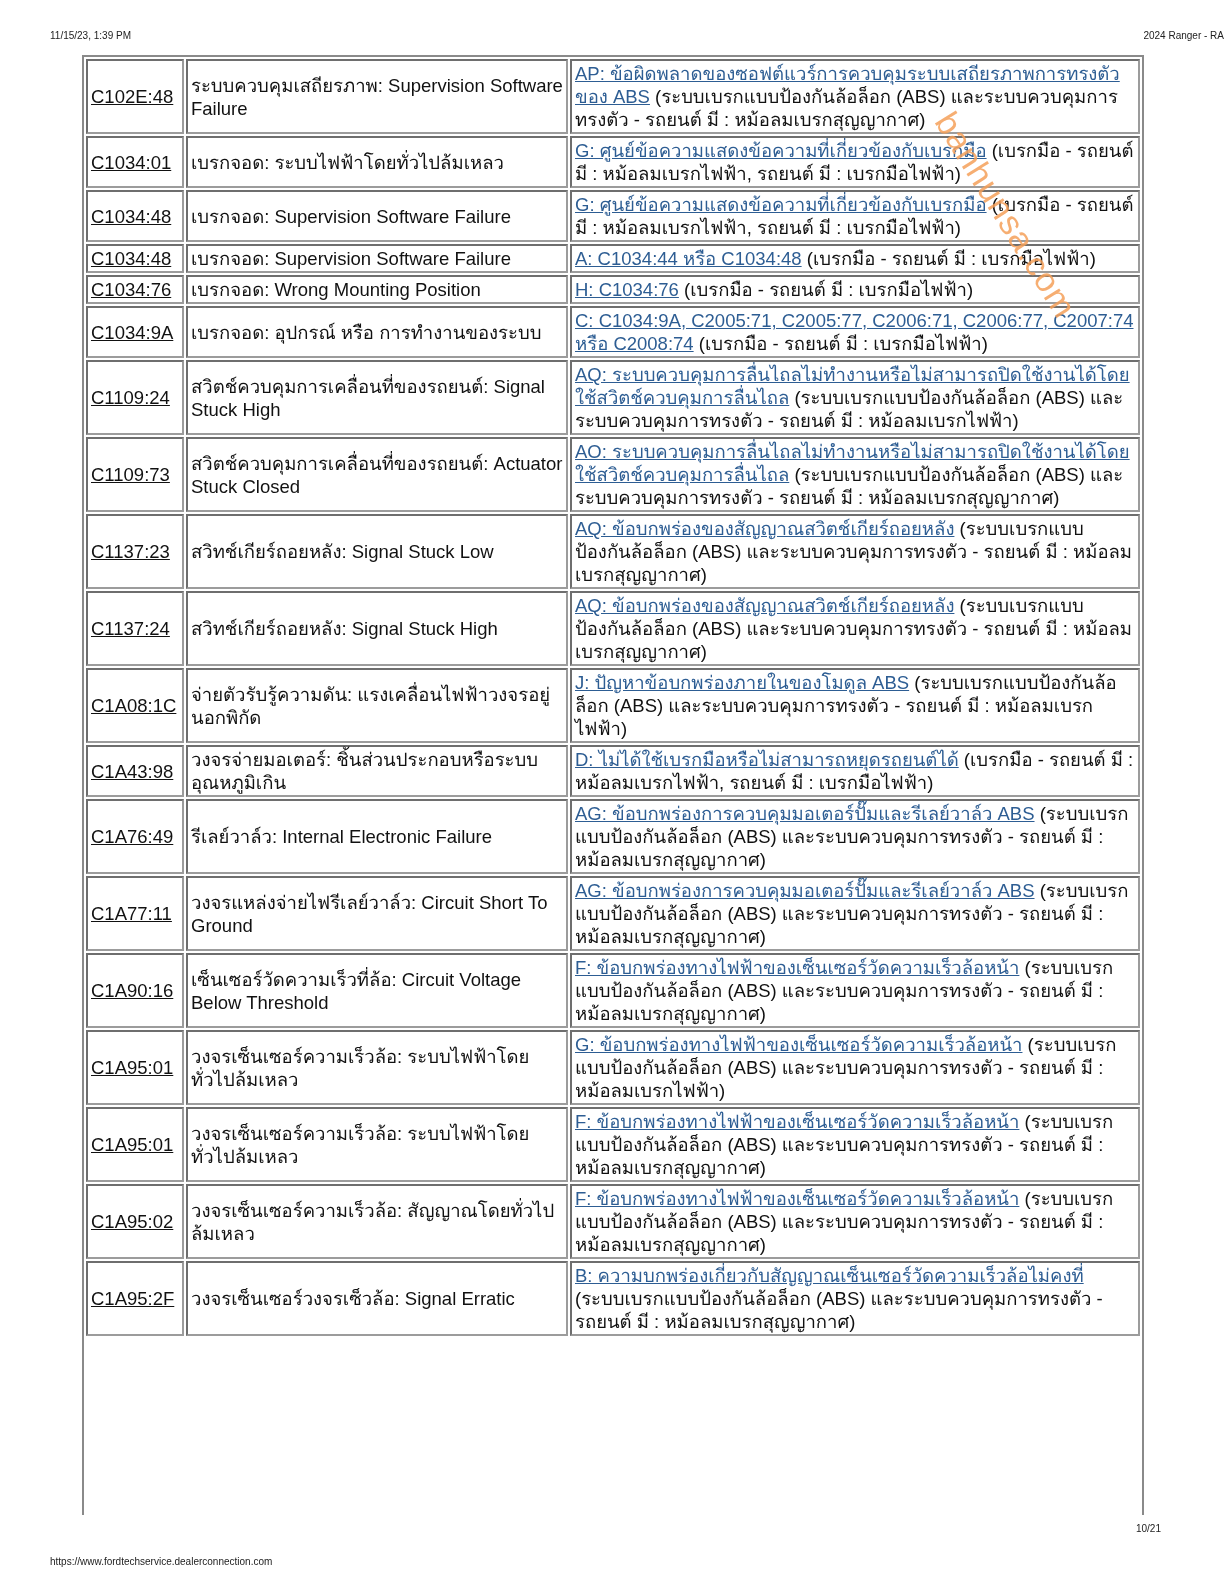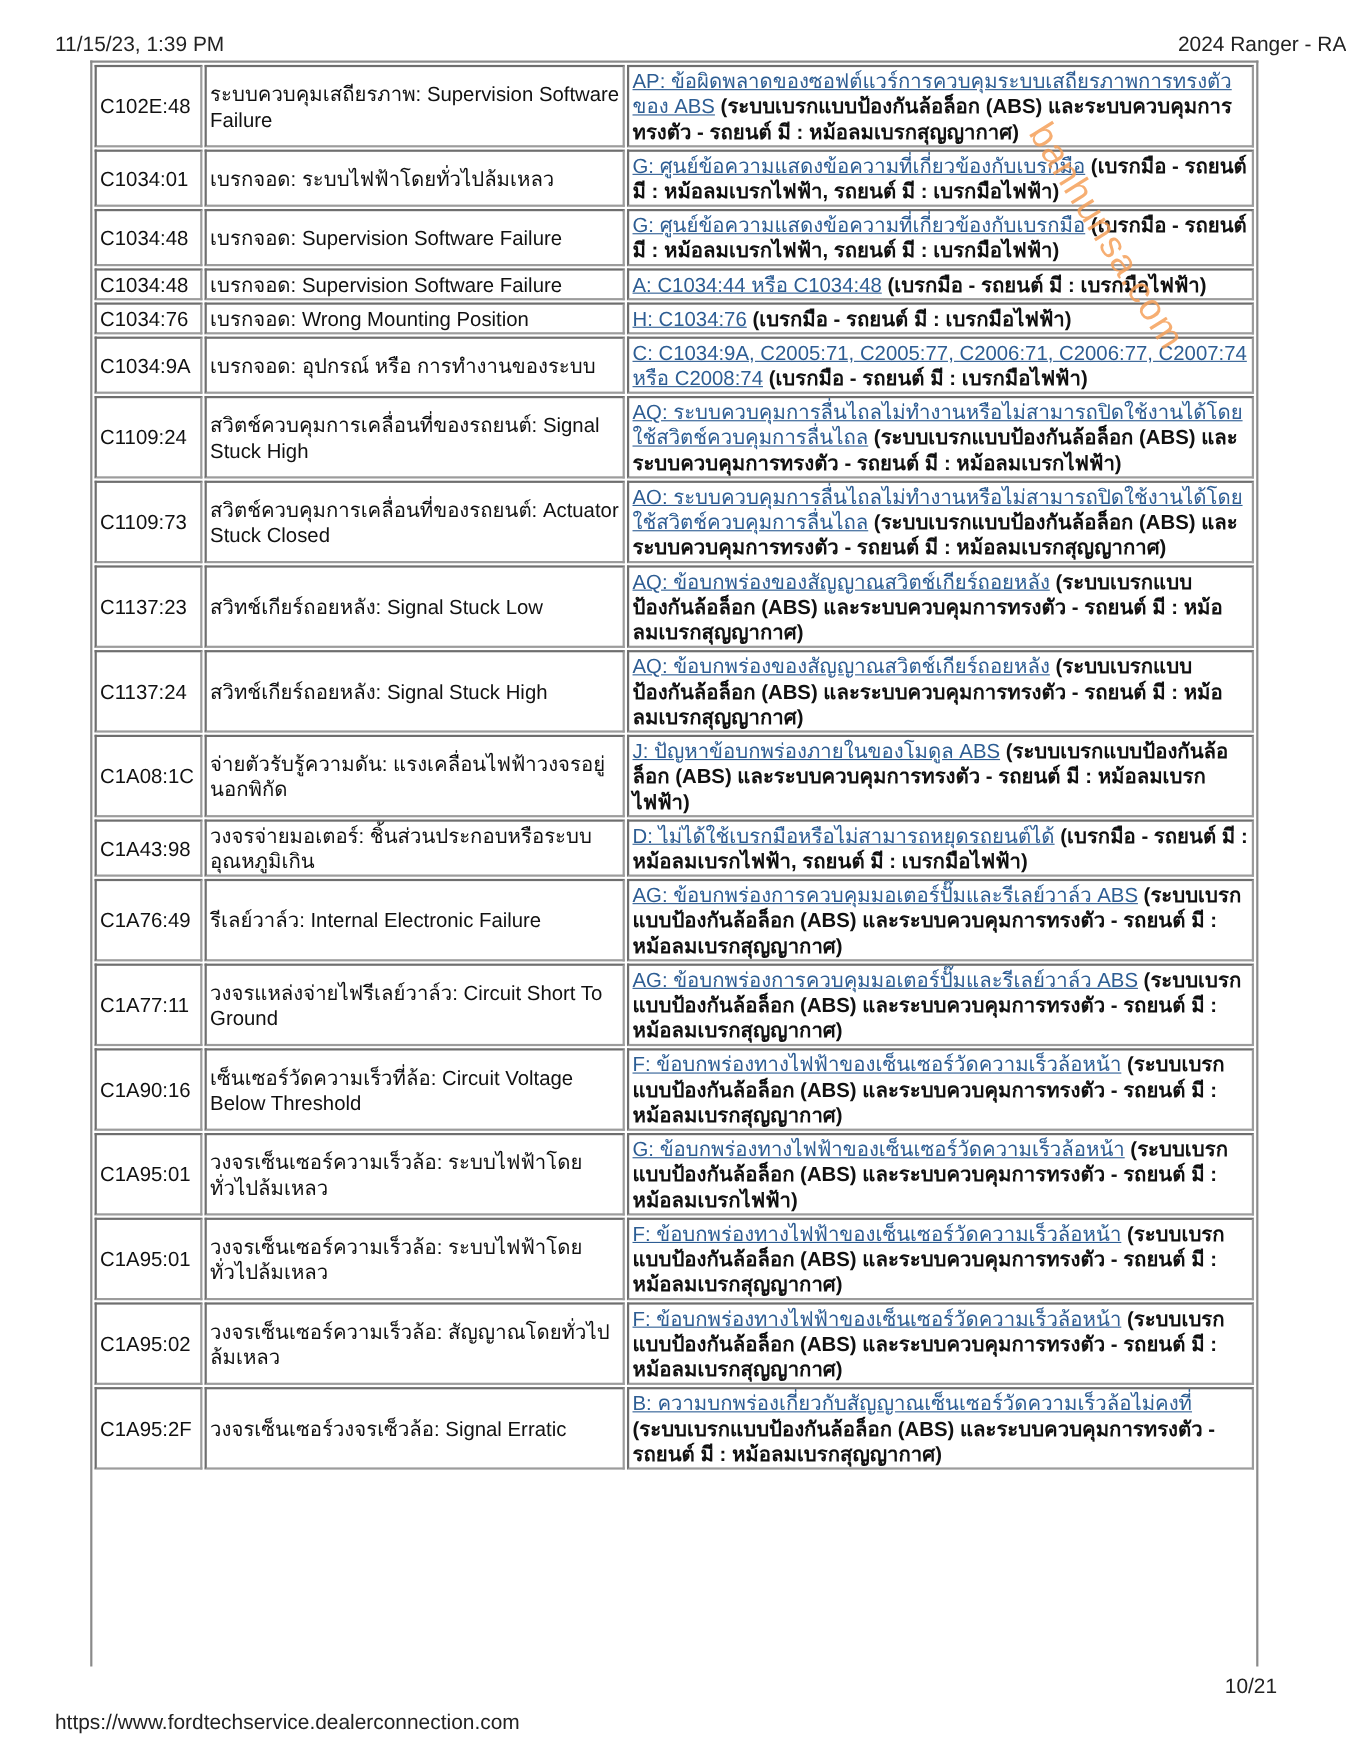--- a/index.html
+++ b/index.html
@@ -1,21 +1,21 @@
 <!DOCTYPE html>
 <html><head>
 <meta charset="utf-8">
 <style>
   html, body { margin: 0; padding: 0; background: #ffffff; }
   body {
     width: 1224px; height: 1584px; position: relative; overflow: hidden;
     font-family: "Liberation Sans", "DejaVu Sans", sans-serif; color: #111;
   }
   .hdr, .ftr {
-    position: absolute; font-size: 19px; color: #222;
+    position: absolute; font-size: 10px; color: #222;
   }
   .hdr-left { left: 50px; top: 30px; }
   .hdr-center { left: 0; width: 1224px; top: 30px; text-align: right; }
   .ftr-left { left: 50px; top: 1523px; margin-top: 33px; }
   .ftr-right { right: 63px; top: 1523px; }
 
   .tbl-wrap {
     position: absolute; left: 82px; top: 55px; width: 1062px;
     border-left: 2px solid #8a8a8a; border-right: 2px solid #8a8a8a;
     border-top: 2px solid #8a8a8a;
@@ -26,23 +26,23 @@
     table-layout: fixed;
   }
   td {
     border: 2px solid #6e6e6e;
     border-right-color: #9c9c9c; border-bottom-color: #9c9c9c;
     padding: 1px 3px; vertical-align: middle;
     font-size: 18.5px; line-height: 23px;
   }
   col.c1 { width: 98px; }
   col.c2 { width: 382px; }
-  td.code { white-space: nowrap; padding-left: 3px; }
+  td.code { white-space: nowrap; padding-left: 3px; text-decoration: underline; }
   a.lnk { color: #2d5d93; text-decoration: underline; }
-  .rest { color: #111; font-weight: bold; }
+  .rest { color: #111; }
 
   .watermark {
     position: absolute; left: 960px; top: 105px;
     transform: rotate(58deg); transform-origin: left top;
     color: #f5a05a; font-size: 34px; letter-spacing: 1px;
     opacity: 0.85; pointer-events: none;
   }
 </style>
 </head>
 <body>

